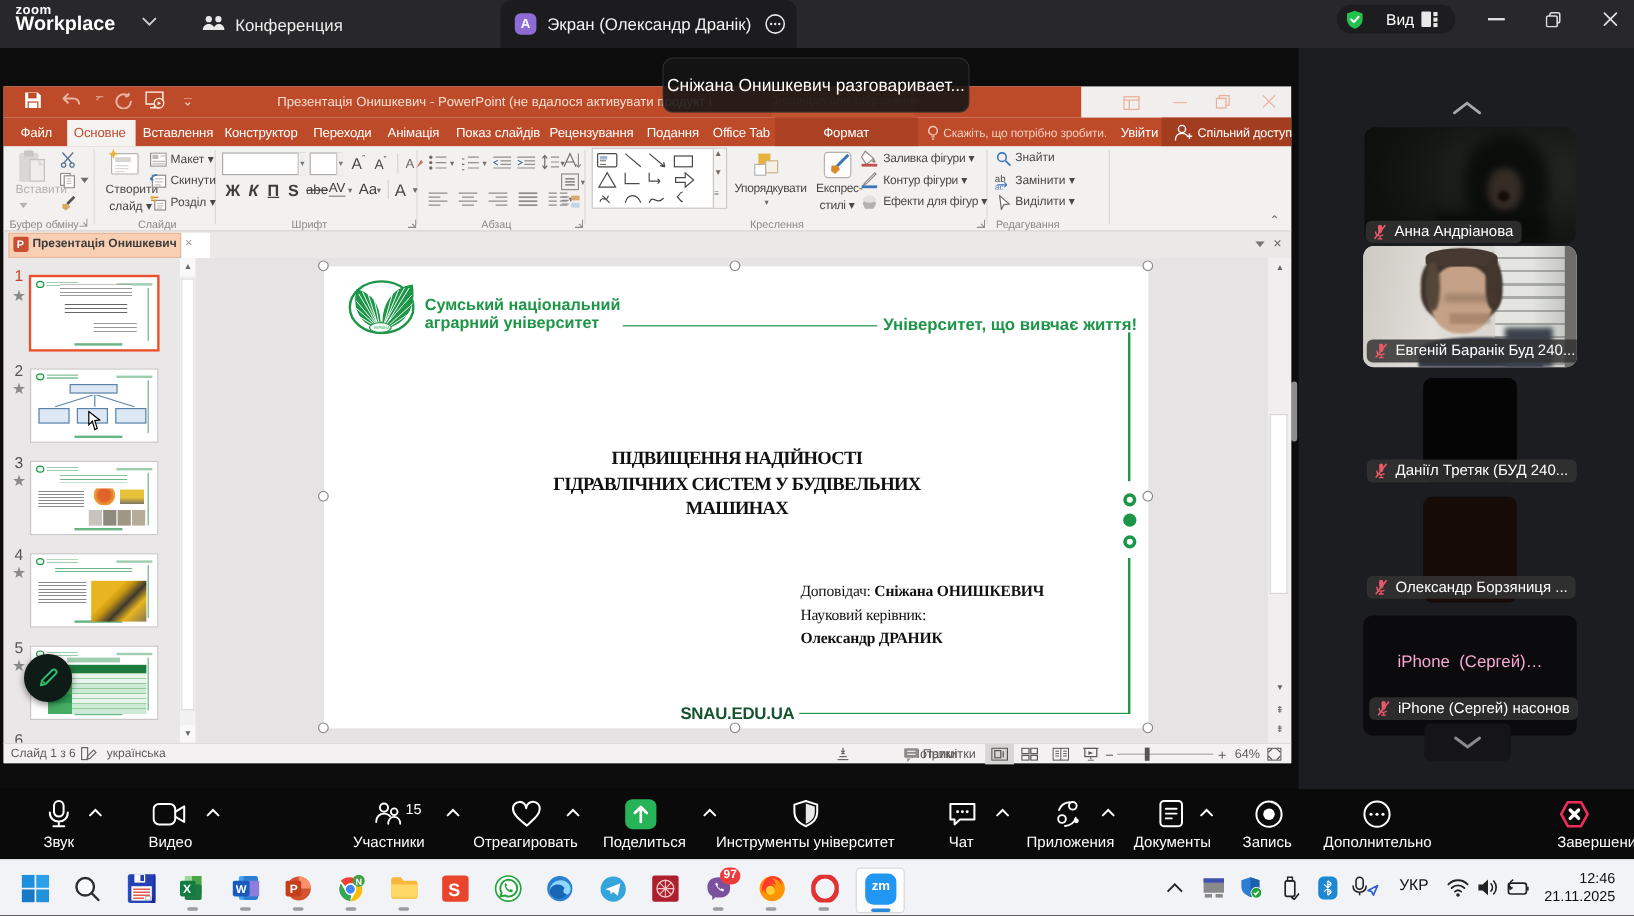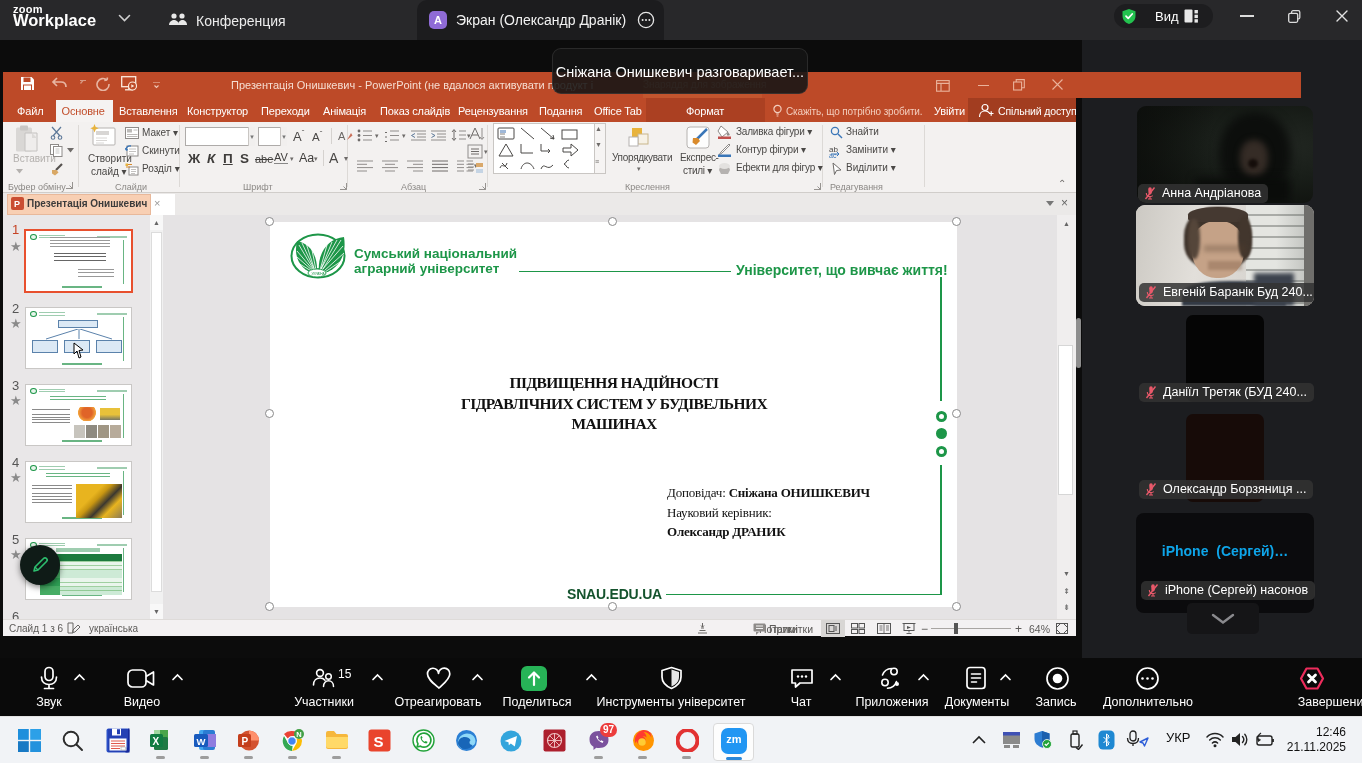--- a/index.html
+++ b/index.html
@@ -9,21 +9,21 @@
 
 #topbar { left:0; top:0; width:1362px; height:40px; background:#28282a; }
 #share-area { left:0; top:40px; width:1082px; height:618px; background:#0c0c0c; }
 #sidebar { left:1082px; top:40px; width:280px; height:618px; background:#1c1d20; }
 #toolbar { left:0; top:658px; width:1362px; height:58px; background:#0a0a0a; }
 #taskbar { left:0; top:716px; width:1362px; height:47px; background:#f1f3f6; border-top:1px solid #e3e3e3; }
 .tb-label { position:absolute; color:#fff; font-size:12.5px; top:37px; text-align:center; white-space:nowrap; transform:translateX(-50%); }
 .tb-chev { position:absolute; top:15px; }
 
 #ppt { left:3px; top:72px; width:1073px; height:564px; background:#f1efee; }
-#ppt-title { position:absolute; left:0; top:0; width:1298px; height:26px; background:#bd4a28; }
+#ppt-title { position:absolute; left:0; top:0; width:898px; height:26px; background:#bd4a28; }
 #ppt-tabs { position:absolute; left:0; top:26px; width:1073px; height:24px; background:#bd4a28; }
 #ppt-ribbon { position:absolute; left:0; top:50px; width:1073px; height:71px; background:#f3f1f0; border-bottom:1px solid #d0cdca; }
 #doctabs { position:absolute; left:0; top:121px; width:1073px; height:22px; background:#ebe9e8; }
 #thumbs { position:absolute; left:0; top:143px; width:160px; height:404px; background:#e9e7e8; }
 #canvas { position:absolute; left:160px; top:143px; width:894px; height:404px; background:#e5e3e4; }
 #vscroll { position:absolute; left:1054px; top:143px; width:19px; height:404px; background:#f0eeee; }
 #ppt-status { position:absolute; left:0; top:547px; width:1073px; height:17px; background:#f3f1f2; border-top:1px solid #dedbd9; }
 .ptab { position:absolute; top:3px; height:21px; color:#fff; font-size:11px; line-height:21px; white-space:nowrap; letter-spacing:-0.15px; }
 .rlabel { position:absolute; color:#8b8885; font-size:9px; top:60px; white-space:nowrap; }
 .rdiv { position:absolute; top:3px; width:1px; height:62px; background:#dcd9d6; }
@@ -96,21 +96,21 @@
 
   <div class="abs" style="left:104px; top:374px; width:78px; height:88px; border-radius:7px; background:#170b08;"></div>
   <div class="plabel" style="left:57px; top:440px;">Олександр Борзяниця ...<svg class="micoff" viewBox="0 0 14 13">
         <path d="M5.2 2.2 a1.8 2 0 0 1 3.6 0 v3.4 a1.8 2 0 0 1-3.3 1" fill="#e8596a"></path>
         <path d="M3.3 6 c0 2.2 1.6 3.6 3.7 3.6 1 0 2-.4 2.7-1" stroke="#e8596a" stroke-width="1.1" fill="none"></path>
         <path d="M7 9.8 v2.2 M5 12 h4" stroke="#e8596a" stroke-width="1.1"></path>
         <path d="M11.5 0.5 L2.5 12" stroke="#e8596a" stroke-width="1.4"></path>
       </svg></div>
 
   <div class="abs" style="left:54px; top:473px; width:178px; height:100px; border-radius:8px; background:#0b0b0d;"></div>
-  <div class="abs" style="left:54px; top:503px; width:178px; text-align:center; color:#0ea5e9; font-size:14px; font-weight:bold;">iPhone&nbsp;&nbsp;(Сергей)…</div>
+  <div class="abs" style="left:54px; top:503px; width:178px; text-align:center; color:#f9a8d4; font-size:14px; font-weight:normal;">iPhone&nbsp;&nbsp;(Сергей)…</div>
   <div class="plabel" style="left:59px; top:541px;">iPhone (Сергей) насонов<svg class="micoff" viewBox="0 0 14 13">
         <path d="M5.2 2.2 a1.8 2 0 0 1 3.6 0 v3.4 a1.8 2 0 0 1-3.3 1" fill="#e8596a"></path>
         <path d="M3.3 6 c0 2.2 1.6 3.6 3.7 3.6 1 0 2-.4 2.7-1" stroke="#e8596a" stroke-width="1.1" fill="none"></path>
         <path d="M7 9.8 v2.2 M5 12 h4" stroke="#e8596a" stroke-width="1.1"></path>
         <path d="M11.5 0.5 L2.5 12" stroke="#e8596a" stroke-width="1.4"></path>
       </svg></div>
   <div class="abs" style="left:105px; top:563px; width:72px; height:31px; border-radius:5px; background:#151517;"></div>
   <svg class="abs" style="left:128px; top:572px;" width="26" height="13" viewBox="0 0 26 13">
       <path d="M3 3 L13 10.5 L23 3" stroke="#8a8a8e" stroke-width="2.4" fill="none" stroke-linecap="round"></path>
     </svg>

